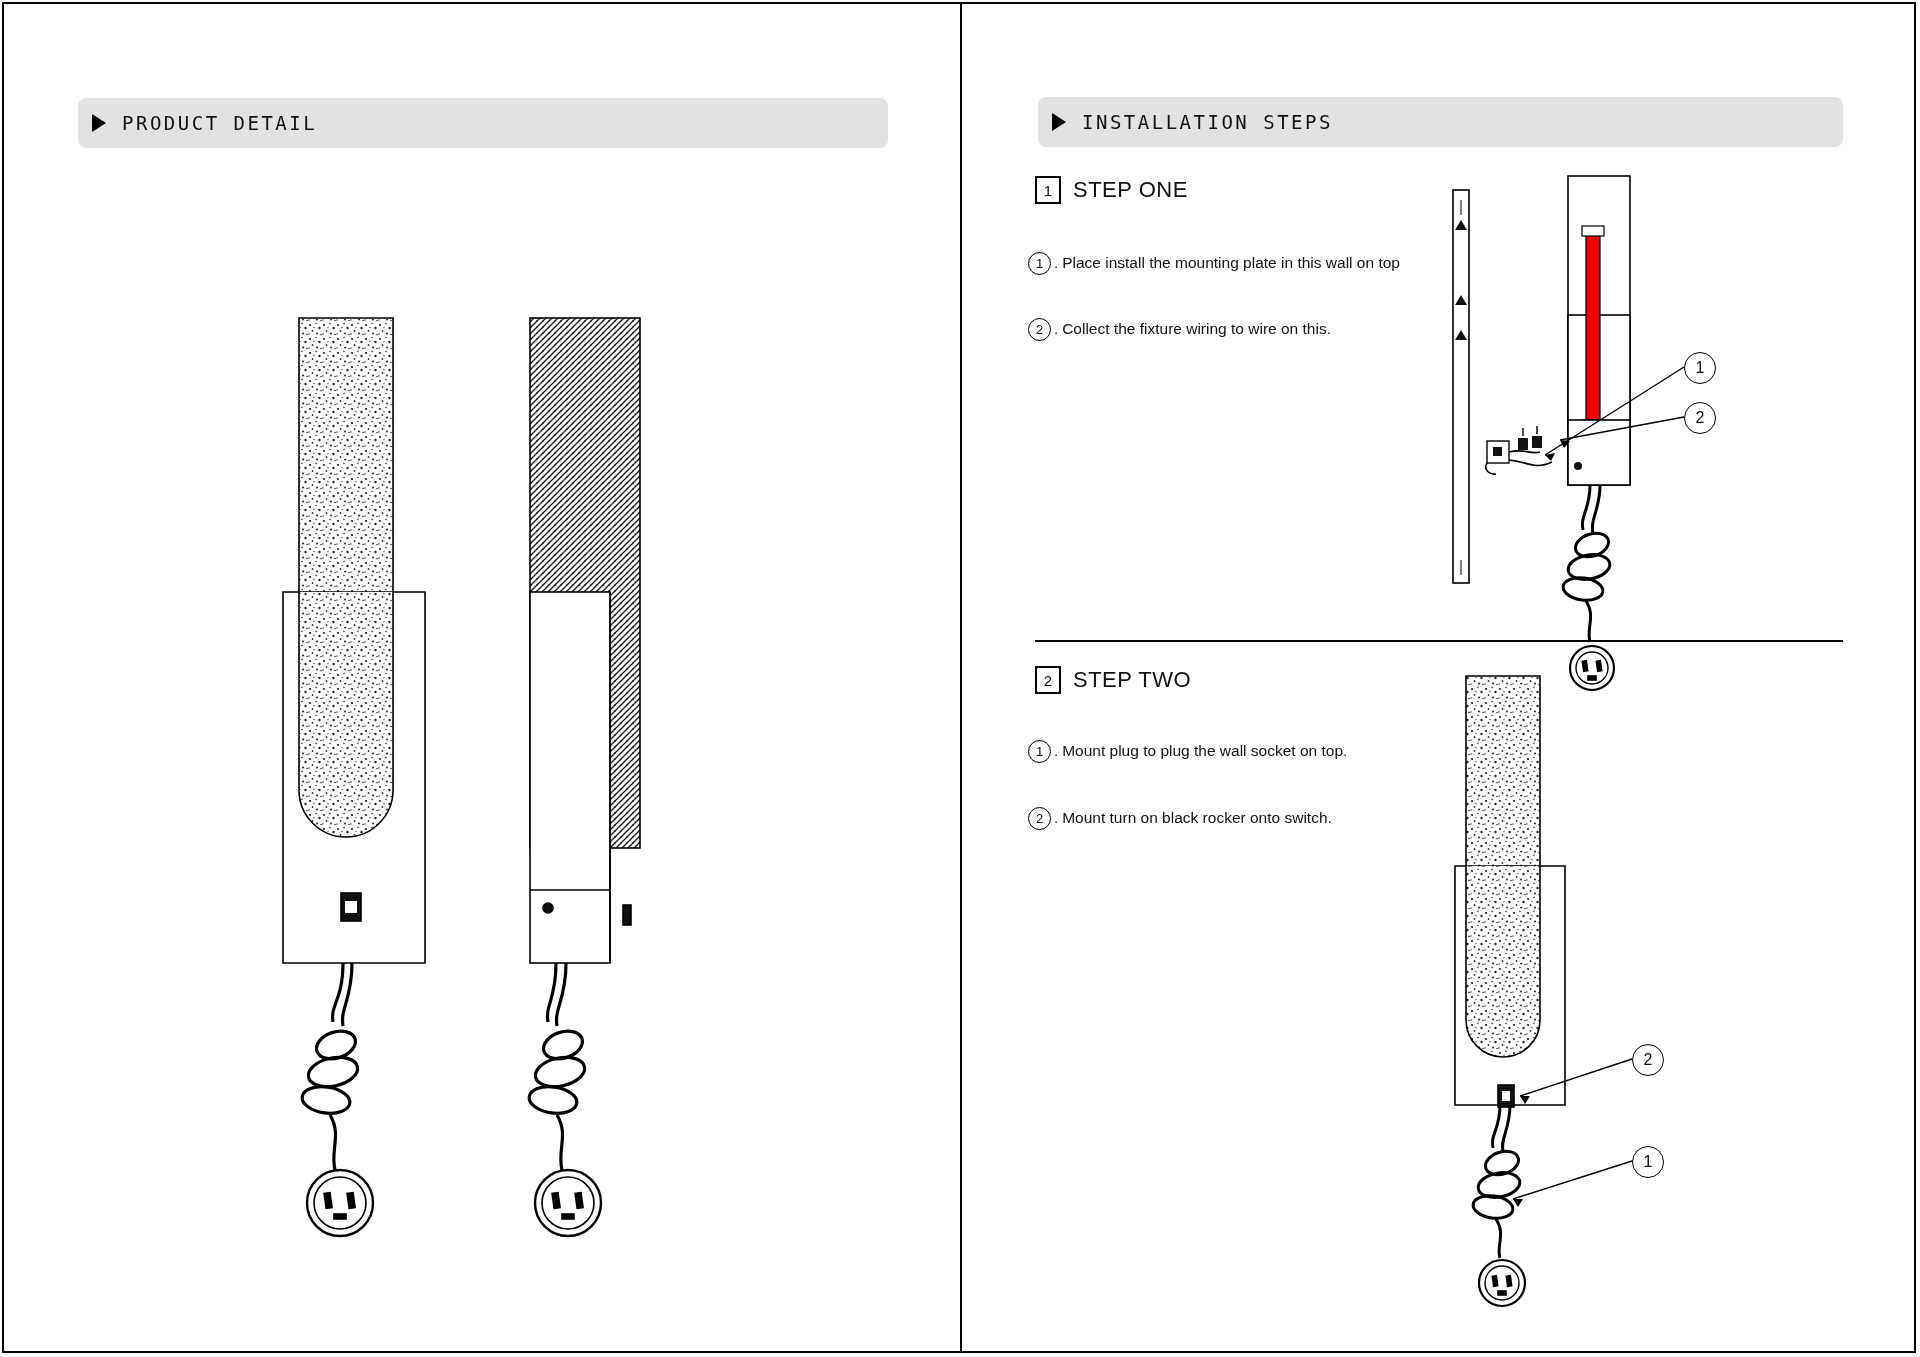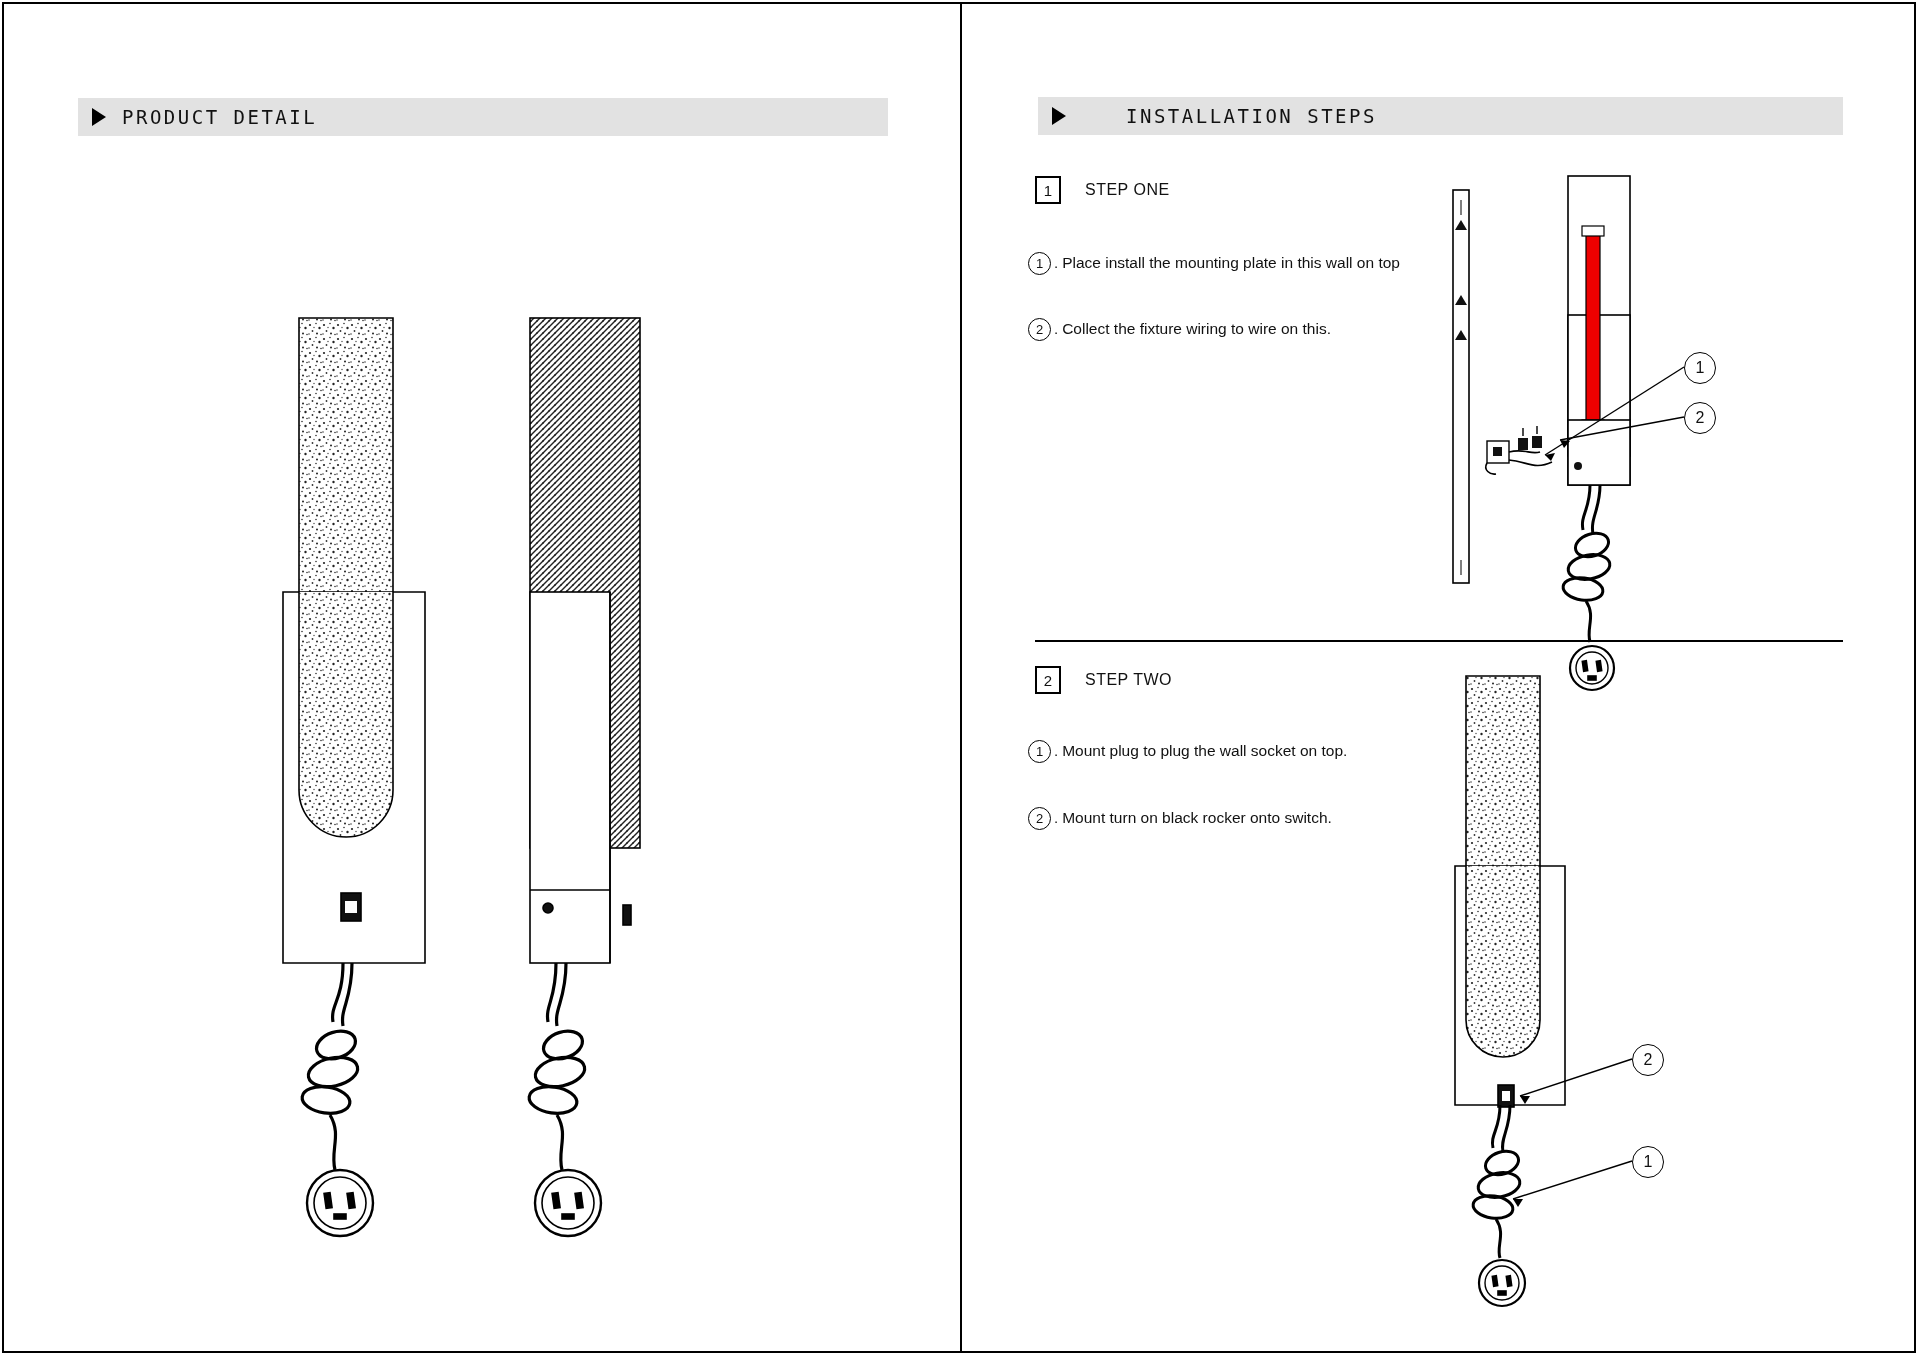--- a/index.html
+++ b/index.html
@@ -33,59 +33,60 @@
     left: 960px;
     top: 2px;
     width: 2px;
     height: 1351px;
     background: #000;
   }
 
   
   .section-bar {
     position: absolute;
-    height: 38px;
+    height: 50px;
     background: #e2e2e2;
     display: flex;
     align-items: center;
+    border-radius: 8px;
   }
   .section-bar .tri {
     width: 0; height: 0;
     border-left: 14px solid #000;
     border-top: 9px solid transparent;
     border-bottom: 9px solid transparent;
     margin-left: 14px;
   }
   .section-bar .section-title {
     margin-left: 16px;
     font-family: "DejaVu Sans Mono", monospace;
     font-size: 19px;
     letter-spacing: 2.5px;
     color: #111;
   }
   #bar-left { left: 78px; top: 98px; width: 810px; }
-  #bar-right { left: 1038px; top: 97px; width: 805px; gap: 44px; }
+  #bar-right { left: 1038px; top: 97px; width: 805px; }
 
   
   .step-head {
     position: absolute;
     display: flex;
     align-items: center;
   }
   .step-num {
     width: 22px; height: 24px;
     border: 2px solid #000;
     display: flex; align-items: center; justify-content: center;
     font-size: 15px;
     font-family: "Liberation Sans", sans-serif;
     line-height: 1;
   }
   .step-label {
-    margin-left: 24px;
-    font-size: 16px;
+    margin-left: 12px;
+    font-size: 22px;
     letter-spacing: 0.5px;
   }
   #step1-head { left: 1035px; top: 176px; }
   #step2-head { left: 1035px; top: 666px; }
 
   
   .bullet-line {
     position: absolute;
     display: flex;
     align-items: flex-start;

